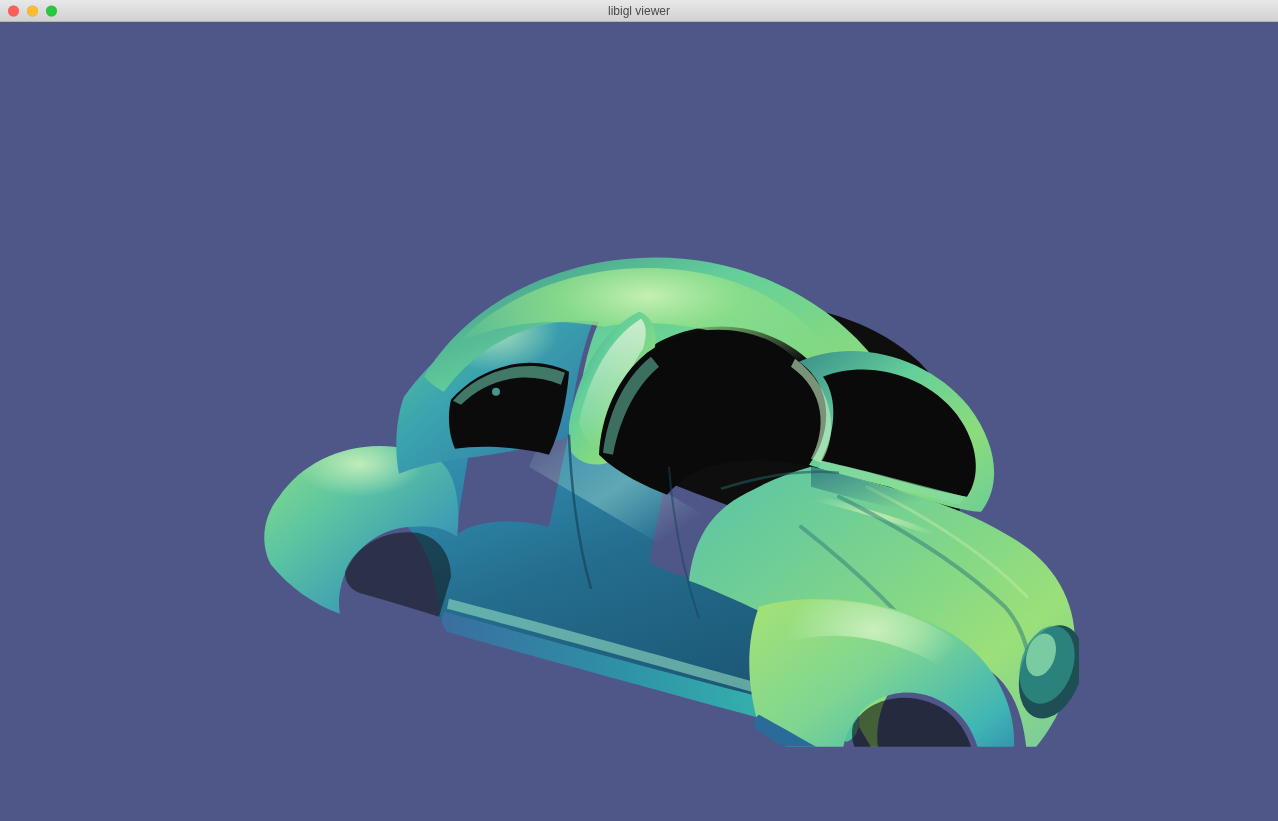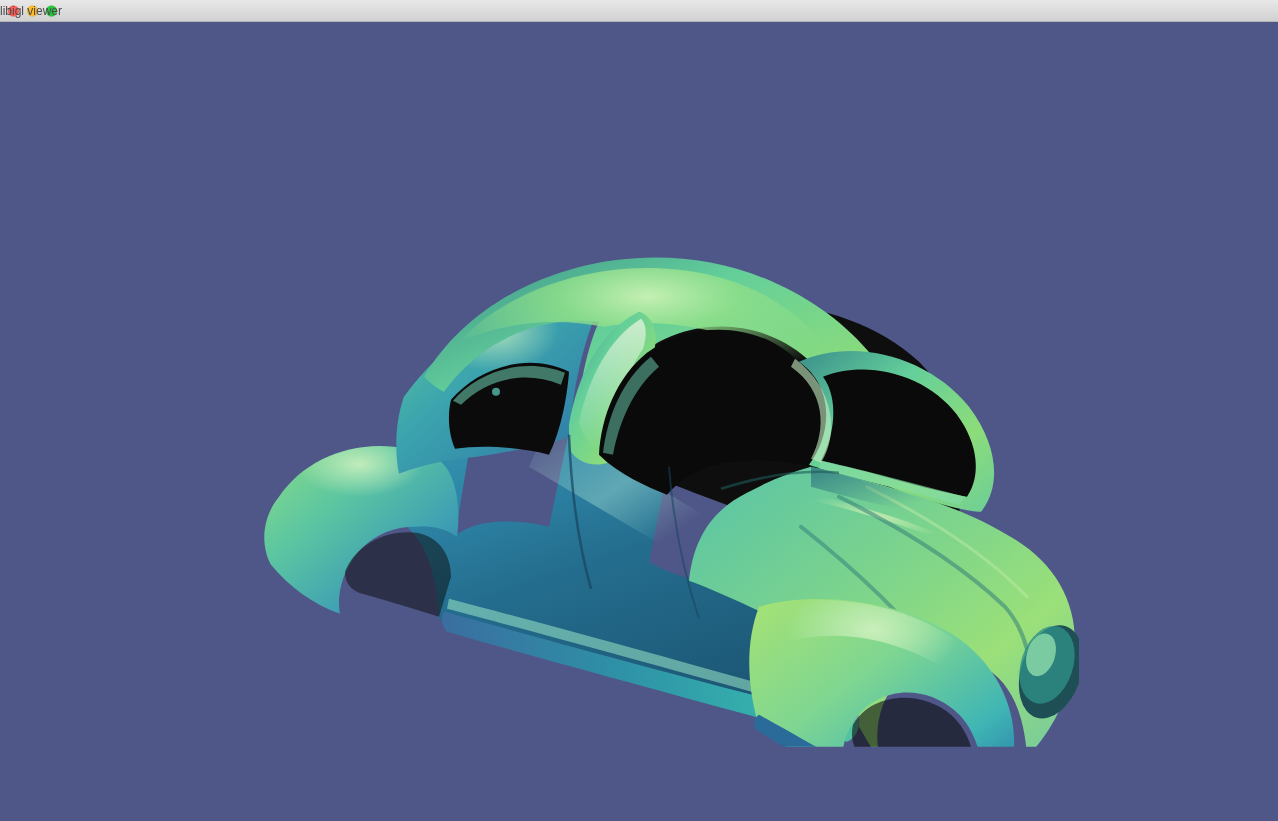--- a/index.html
+++ b/index.html
@@ -33,21 +33,21 @@
       height: 11px;
       border-radius: 50%;
       box-shadow: inset 0 0 1px rgba(0,0,0,.25);
     }
     .tl.red { background: #ff5f57; }
     .tl.yellow { background: #ffbd2e; }
     .tl.green { background: #28c940; }
     .title {
       position: absolute;
       left: 0; right: 0;
-      text-align: left;
+      text-align: center;
       font-size: 12px;
       color: #4a4a4a;
       pointer-events: none;
     }
     .viewport {
       width: 100%;
       height: calc(100% - 22px);
       background: #4f5789;
       position: relative;
       overflow: hidden;

